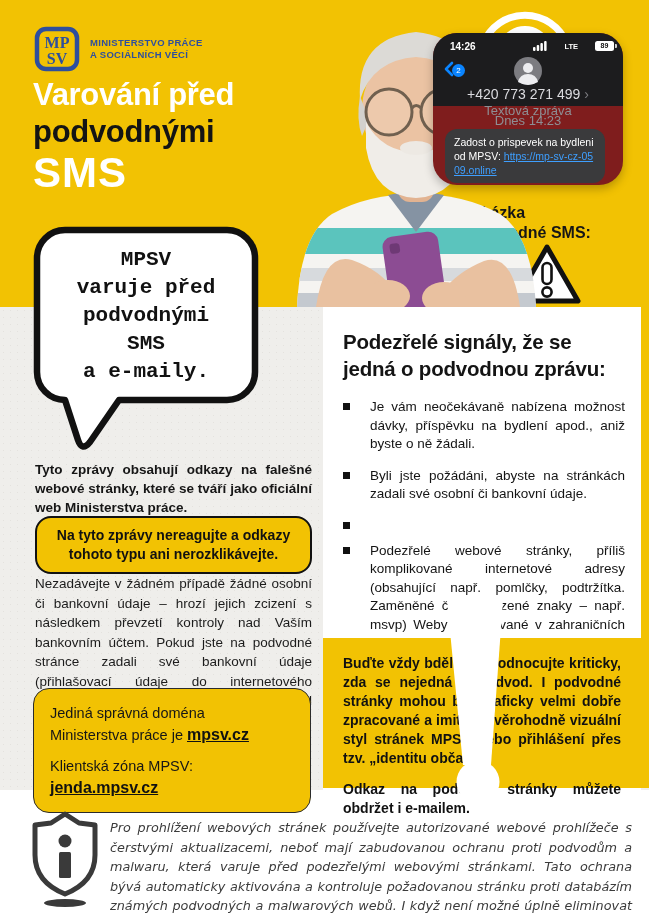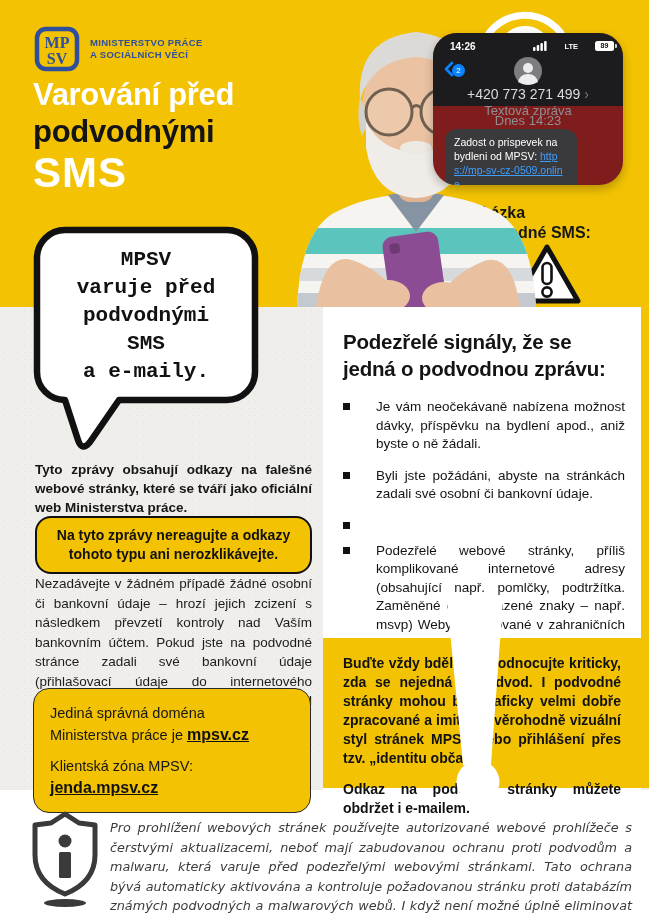--- a/index.html
+++ b/index.html
@@ -43,21 +43,21 @@
   .ph-batt:after{content:"";position:absolute;right:-2.5px;top:3px;width:2px;height:4px;
     background:#cfcfcf;border-radius:0 1px 1px 0;}
   .ph-back{position:absolute;left:11px;top:28px;display:flex;align-items:center;}
   .ph-badge{display:inline-block;width:13px;height:13px;border-radius:50%;background:#0A84FF;
     color:#fff;font-size:8px;line-height:13px;text-align:center;margin-left:-2px;margin-top:2px;}
   .ph-avatar{position:absolute;left:50%;transform:translateX(-50%);top:24px;}
   .ph-contact{position:absolute;left:0;bottom:4px;width:100%;text-align:center;color:#DBDBDF;
     font-size:14px;}
   .ph-contact .chev{color:#7c7c80;}
   .ph-meta{text-align:center;color:#8E8E93;font-size:13px;line-height:9.5px;}
-  .ph-bubble{position:absolute;left:12px;top:96px;width:132px;background:#3A3A3C;border-radius:12px;
+  .ph-bubble{position:absolute;left:12px;top:96px;width:160px;background:#3A3A3C;border-radius:12px;
     padding:6px 9px;color:#fff;font-size:10.5px;line-height:14px;}
   .ph-link{color:#3E9FFF;text-decoration:underline;word-break:break-all;}
 
   
   .sample-label{position:absolute;left:470px;top:203px;width:155px;text-align:left;
     color:#161616;font-weight:600;font-size:16px;line-height:19.5px;}
   .triangle{position:absolute;left:511px;top:242px;}
 
   
   .bubble{position:absolute;left:33px;top:226px;z-index:4;}
@@ -74,21 +74,21 @@
   .domain-box{position:absolute;left:33px;top:688px;width:278px;background:#F2C203;
     border:1.5px solid #2b2b2b;border-radius:16px;padding:13px 16px;font-size:14.5px;
     line-height:22px;color:#161616;}
   .domain-box .dlink{font-weight:bold;text-decoration:underline;color:#111;font-size:16px;}
   .domain-box .row2{margin-top:9px;}
 
   
   .signals{position:absolute;left:343px;top:328px;width:282px;color:#141414;}
   .signals h2{font-size:20.5px;line-height:27px;font-weight:800;letter-spacing:-.2px;}
   .signals ul{list-style:none;margin-top:16px;}
-  .signals li{display:flex;gap:26px;margin-bottom:13px;}
+  .signals li{display:flex;gap:20px;margin-bottom:13px;}
   .sq{flex:0 0 auto;width:7px;height:7px;background:#111;margin-top:5px;}
   .signals li div{font-size:13.5px;line-height:18.5px;text-align:justify;}
   .alert-box{position:absolute;left:323px;top:638px;width:318px;height:150px;background:#F2C203;
     padding:16px 20px;color:#111;font-weight:bold;font-size:14px;line-height:19px;text-align:justify;}
   .alert-box .p2{margin-top:12px;}
   .excl{position:absolute;left:440px;top:598px;z-index:6;}
 
   
   .shield{position:absolute;left:25px;top:810px;}
   .footer-text{position:absolute;left:110px;top:818px;width:522px;color:#3b3b3b;

